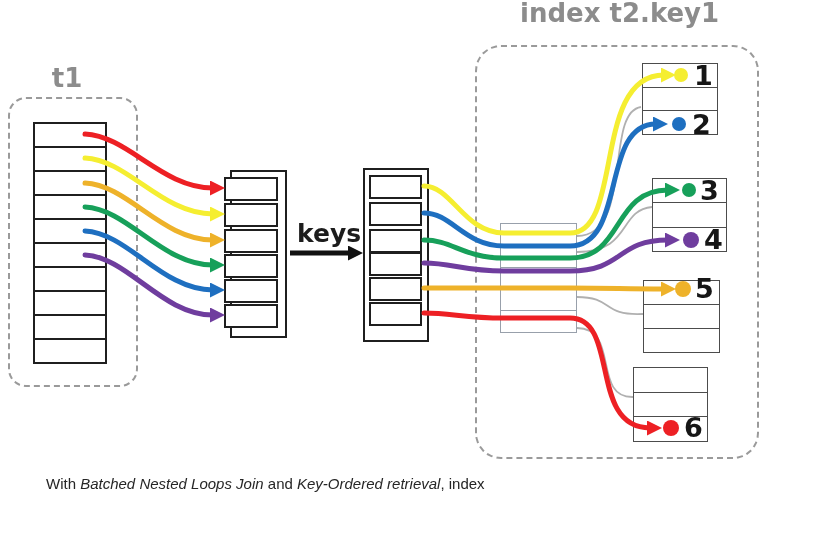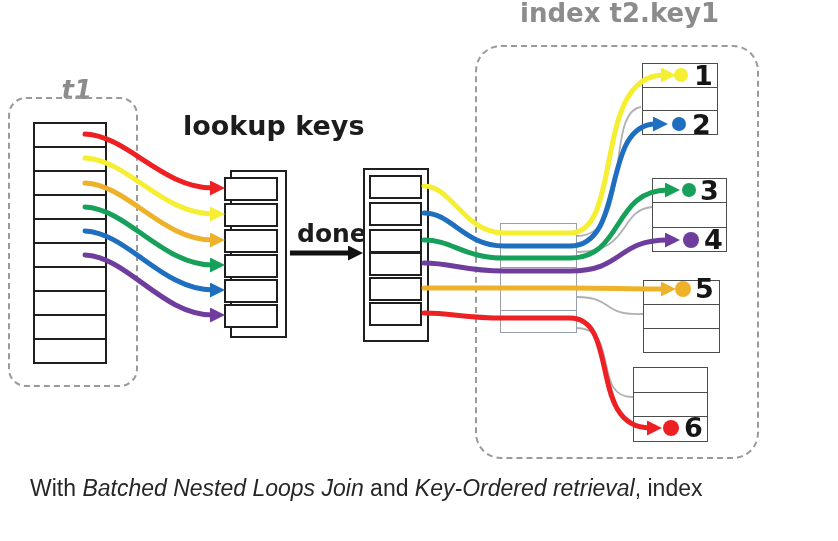--- a/index.html
+++ b/index.html
@@ -9,21 +9,21 @@
   }
   .abs { position:absolute; }
 
   
   .dashed { border:2px dashed #9a9a9a; background:transparent; }
   #t1-dashed   { left:8px;  top:97px; width:126px; height:286px; border-radius:18px; }
   #index-dashed{ left:475px; top:45px; width:280px; height:410px; border-radius:26px; }
 
   
   .gray-label { color:#8c8c8c; font-size:26px; font-weight:bold; }
-  #t1-label    { left:42px;  top:75px; width:50px; text-align:right;font-style:italic; }
+  #t1-label    { left:42px;  top:63px; width:50px; text-align:center; }
   #index-title { left:520px; top:-2px; width:240px; }
 
   
   .black-label { color:#1c1c1c; font-weight:bold; }
   #lookup-label { left:183px; top:110px; font-size:27px; }
   #sort-label   { left:297px; top:219px; font-size:25px; }
 
   
   #t1-table { left:33px; top:122px; width:70px; height:238px;
     border:2px solid #1f1f1f; background:#fff; display:flex; flex-direction:column; }
@@ -64,21 +64,21 @@
   #num-3 { left:700px; top:177px; }
   #num-4 { left:704px; top:226px; }
   #num-5 { left:695px; top:275px; }
   #num-6 { left:684px; top:414px; }
 
   
   #curves { position:absolute; left:0; top:0; z-index:5; pointer-events:none; }
 
   
   .caption { position:absolute; white-space:nowrap; color:#262626;
-    font-family:"Liberation Sans", sans-serif; font-size:23px; }
+    font-family:"Liberation Sans", sans-serif; font-size:15px;margin-left:16px; }
   #caption-line1 { left:30px;  top:475px; }
   #caption-line2 { left:356px; top:505px; }
 </style>
 </head>
 <body>
 
 <div id="stage">
 
   <div class="abs gray-label" id="t1-label">t1</div>
   <div class="abs dashed" id="t1-dashed"></div>
@@ -88,30 +88,29 @@
       <div class="trow"></div>
       <div class="trow"></div>
       <div class="trow"></div>
       <div class="trow"></div>
       <div class="trow"></div>
       <div class="trow"></div>
       <div class="trow"></div>
       <div class="trow"></div>
     </div>
 
-  <div class="abs black-label" id="lookup-label">lookup keys</div>
   <div class="abs" id="lookup-outer"></div>
   <div class="kcell" style="top:177px"></div>
   <div class="kcell" style="top:203px"></div>
   <div class="kcell" style="top:229px"></div>
   <div class="kcell" style="top:254px"></div>
   <div class="kcell" style="top:279px"></div>
   <div class="kcell" style="top:304px"></div>
 
-  <div class="abs black-label" id="sort-label">done</div>
+  <div class="abs black-label" id="sort-label">keys</div>
 
   <div class="abs" id="sorted-outer"></div>
   <div class="scell" style="top:175px"></div>
   <div class="scell" style="top:202px"></div>
   <div class="scell" style="top:229px"></div>
   <div class="scell" style="top:252px"></div>
   <div class="scell" style="top:277px"></div>
   <div class="scell" style="top:302px"></div>
 
   <div class="abs gray-label" id="index-title">index t2.key1</div>

